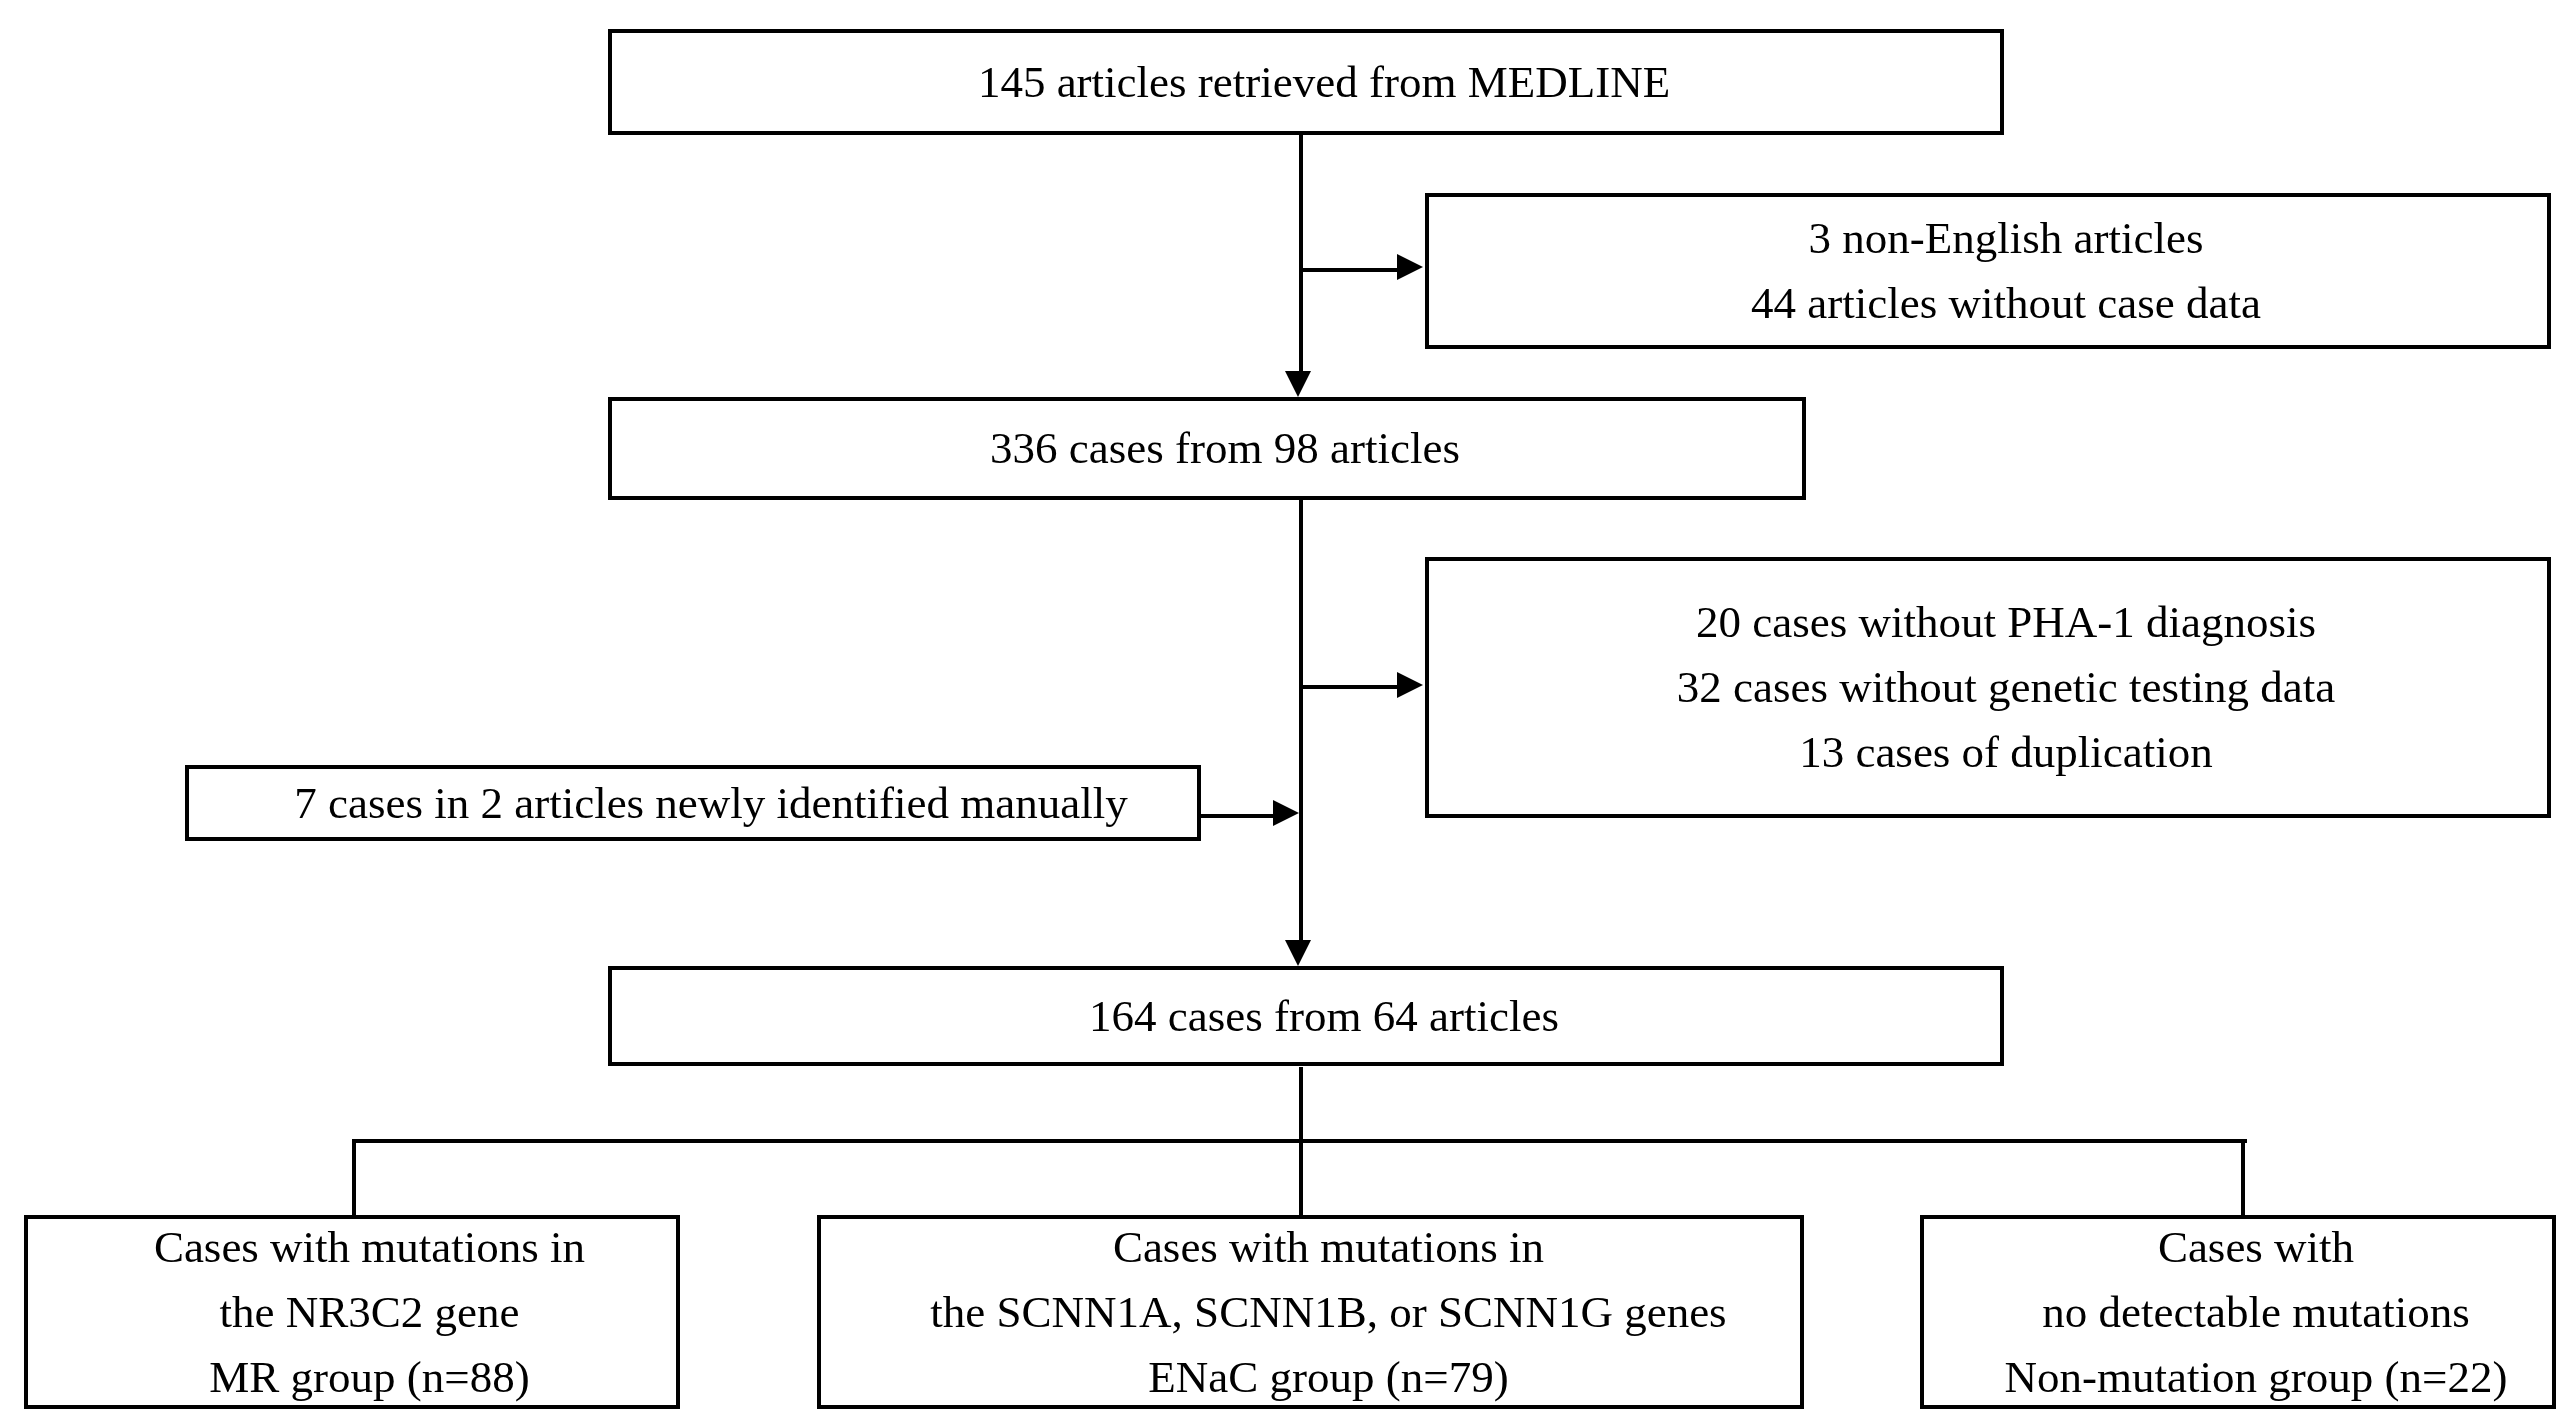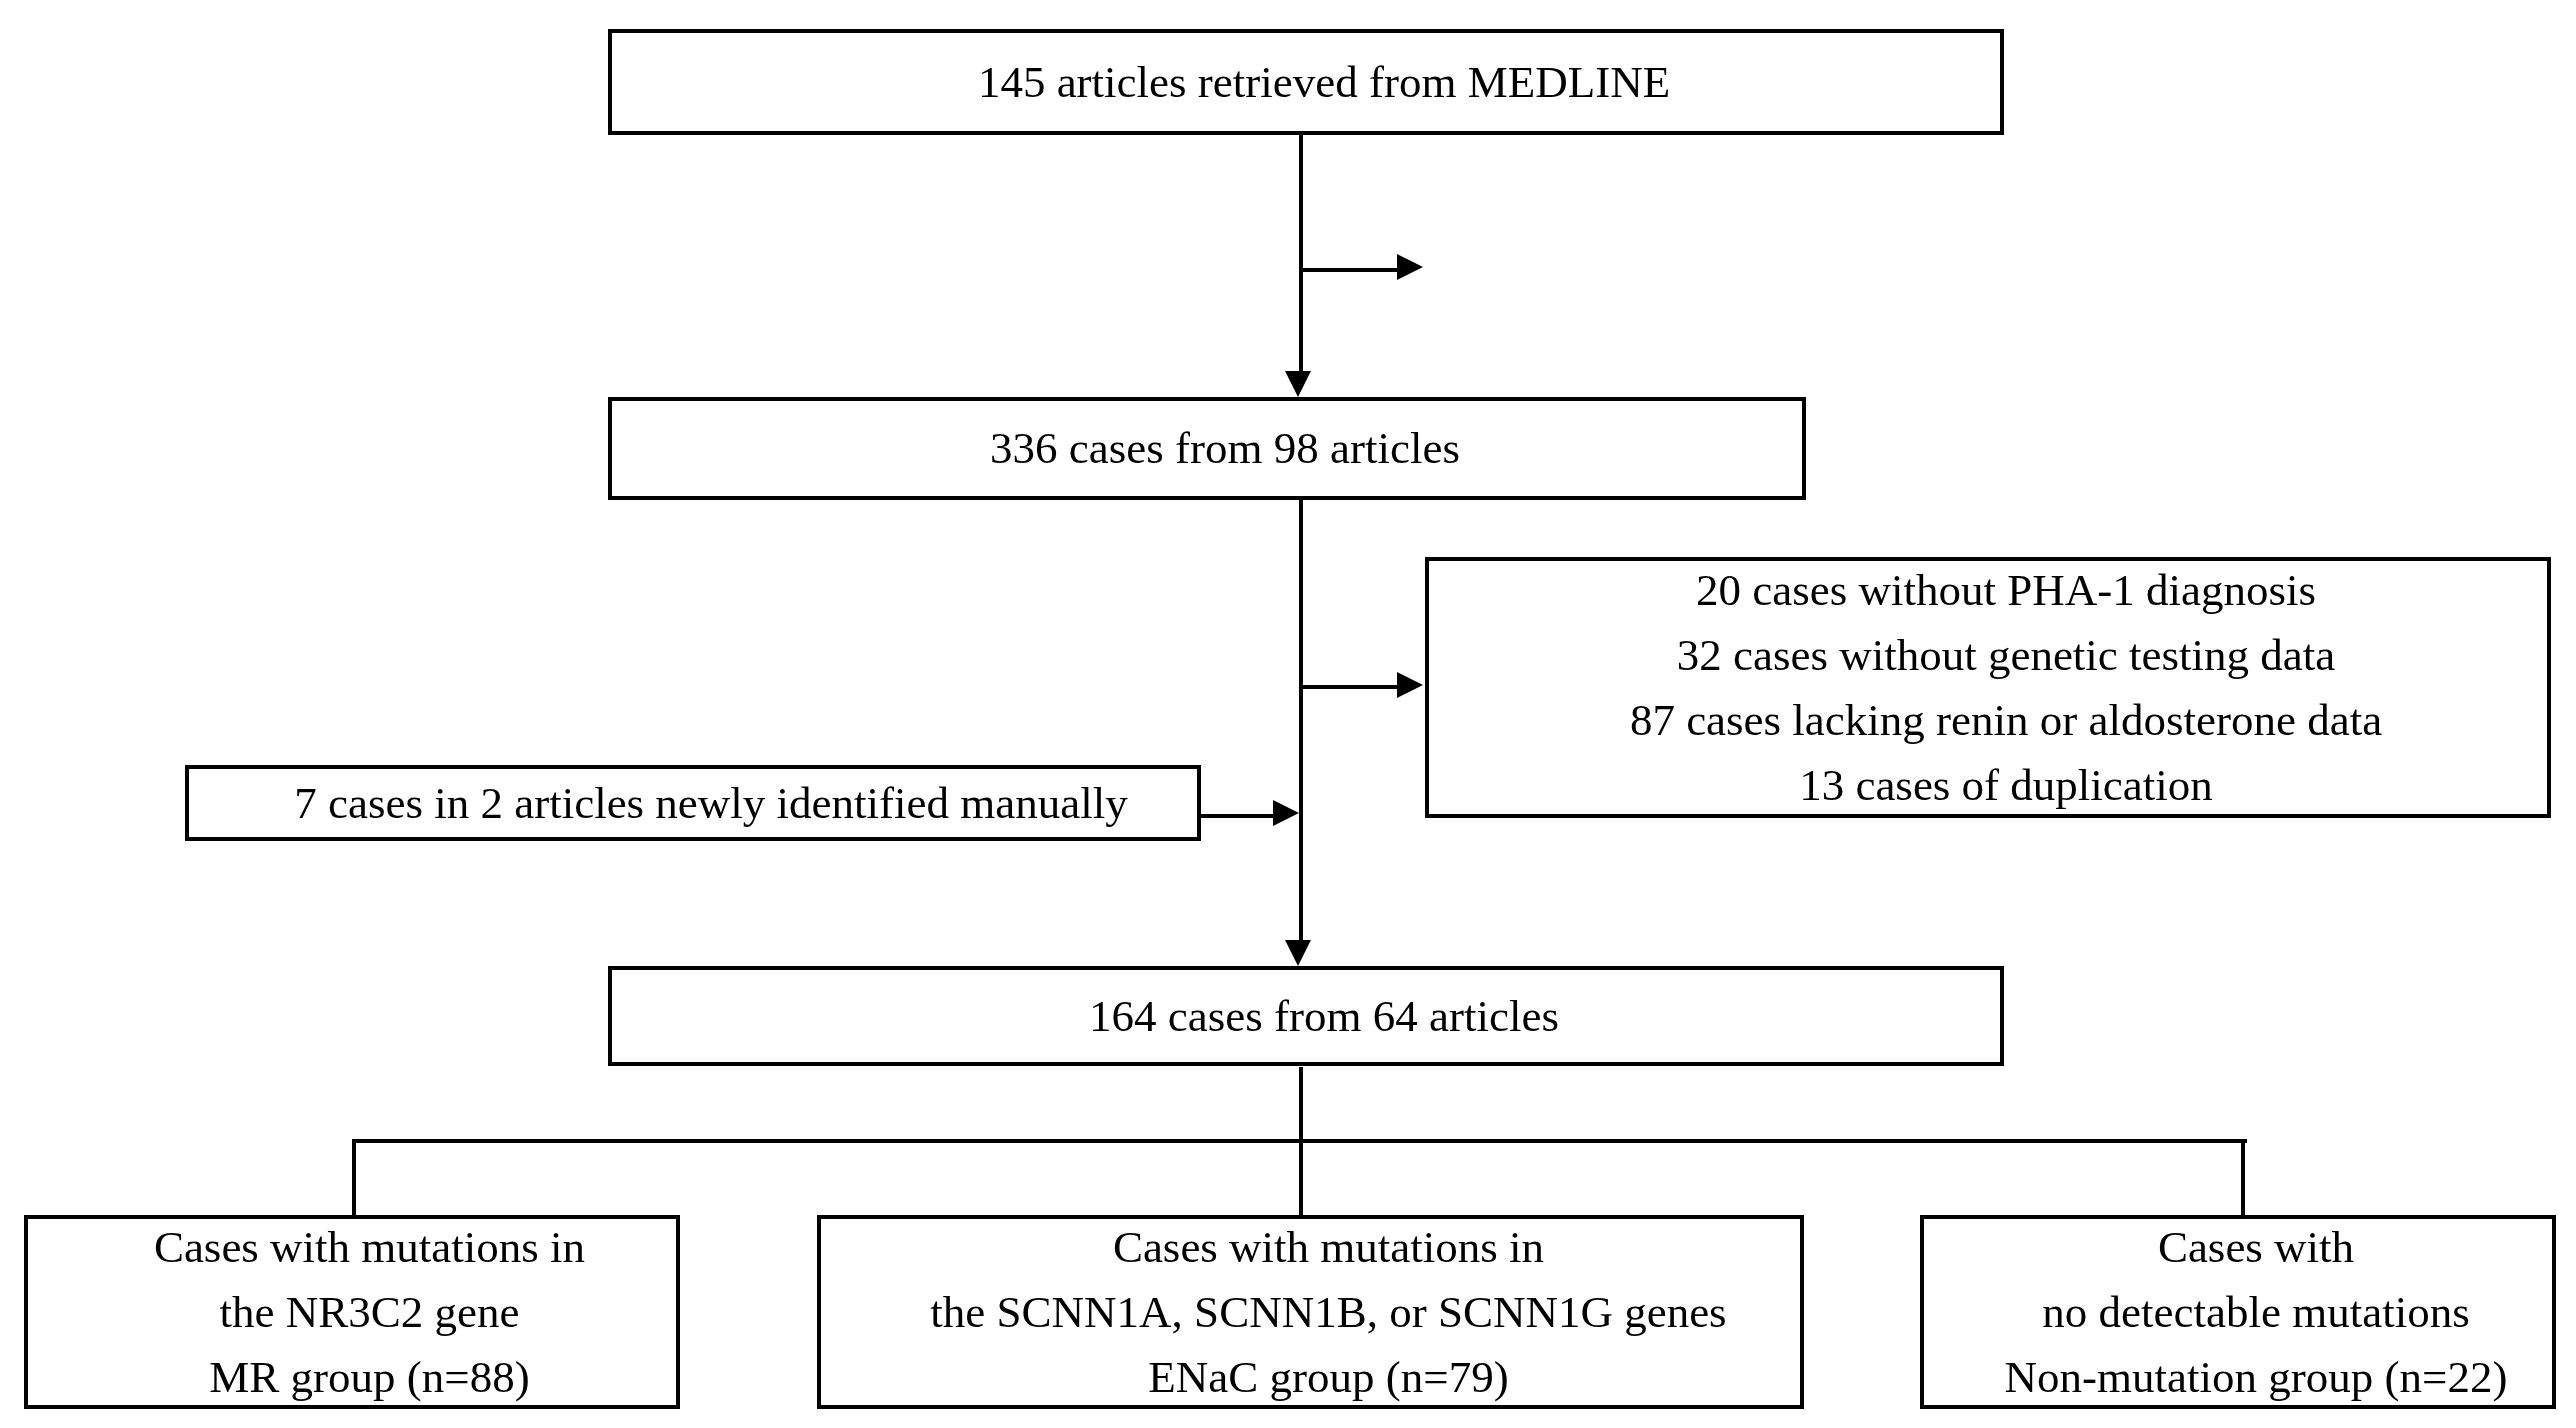--- a/index.html
+++ b/index.html
@@ -95,29 +95,32 @@
   <div class="vline" id="seg-d-dist"></div>
   <div class="hline" id="seg-dist"></div>
   <div class="vline" id="drop-mr"></div>
   <div class="vline" id="drop-enac"></div>
   <div class="vline" id="drop-nomut"></div>
 
   <div class="box" id="box-retrieved">
     <span class="line">145 articles retrieved from MEDLINE</span>
   </div>
 
+  <div class="box" id="box-excl-articles">
+    <span class="line">3 non-English articles</span>
+    <span class="line">44 articles without case data</span>
+  </div>
 
   <div class="box" id="box-cases-screened">
     <span class="line">336 cases from 98 articles</span>
   </div>
 
   <div class="box" id="box-excl-cases">
     <span class="line">20 cases without PHA-1 diagnosis</span>
     <span class="line">32 cases without genetic testing data</span>
-    <span class="line">87 cases lacking renin or aldosterone data</span>
     <span class="line">13 cases of duplication</span>
   </div>
 
   <div class="box" id="box-manual">
     <span class="line">7 cases in 2 articles newly identified manually</span>
   </div>
 
   <div class="box" id="box-final">
     <span class="line">164 cases from 64 articles</span>
   </div>

